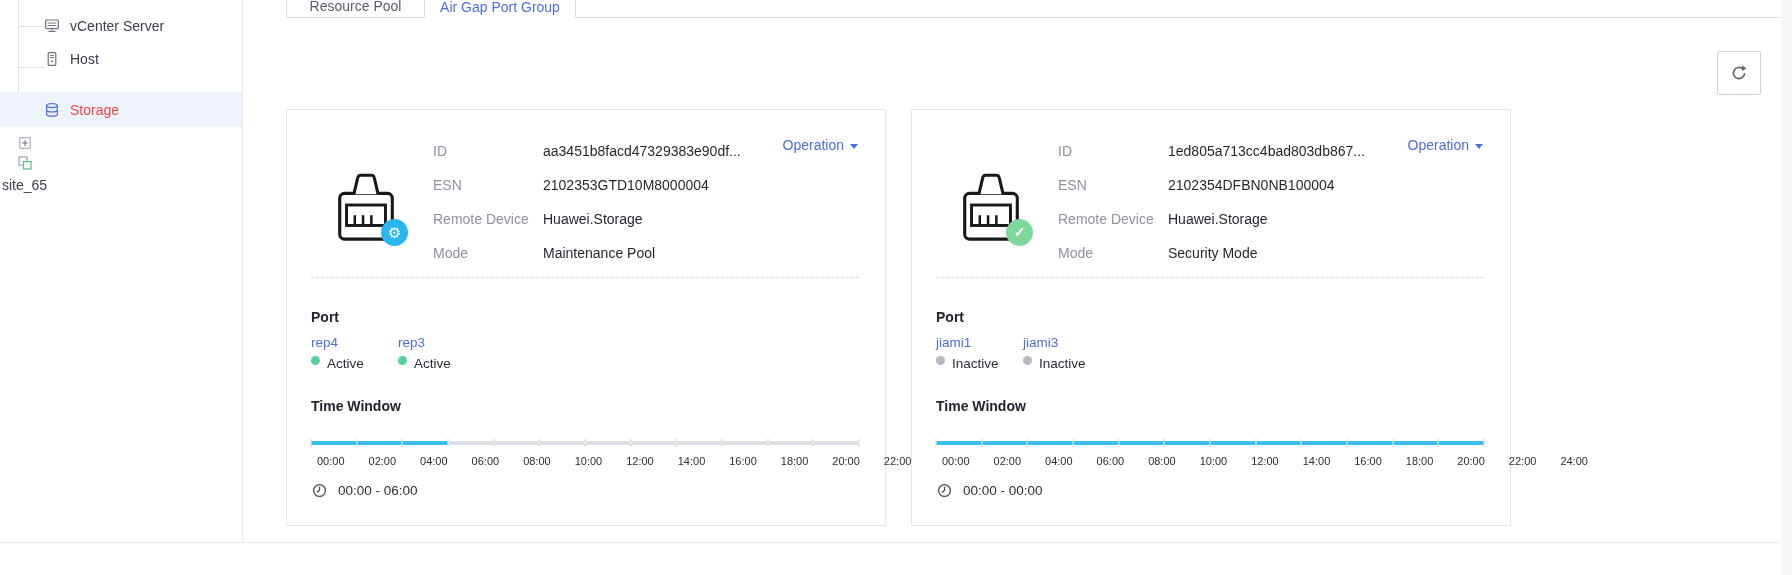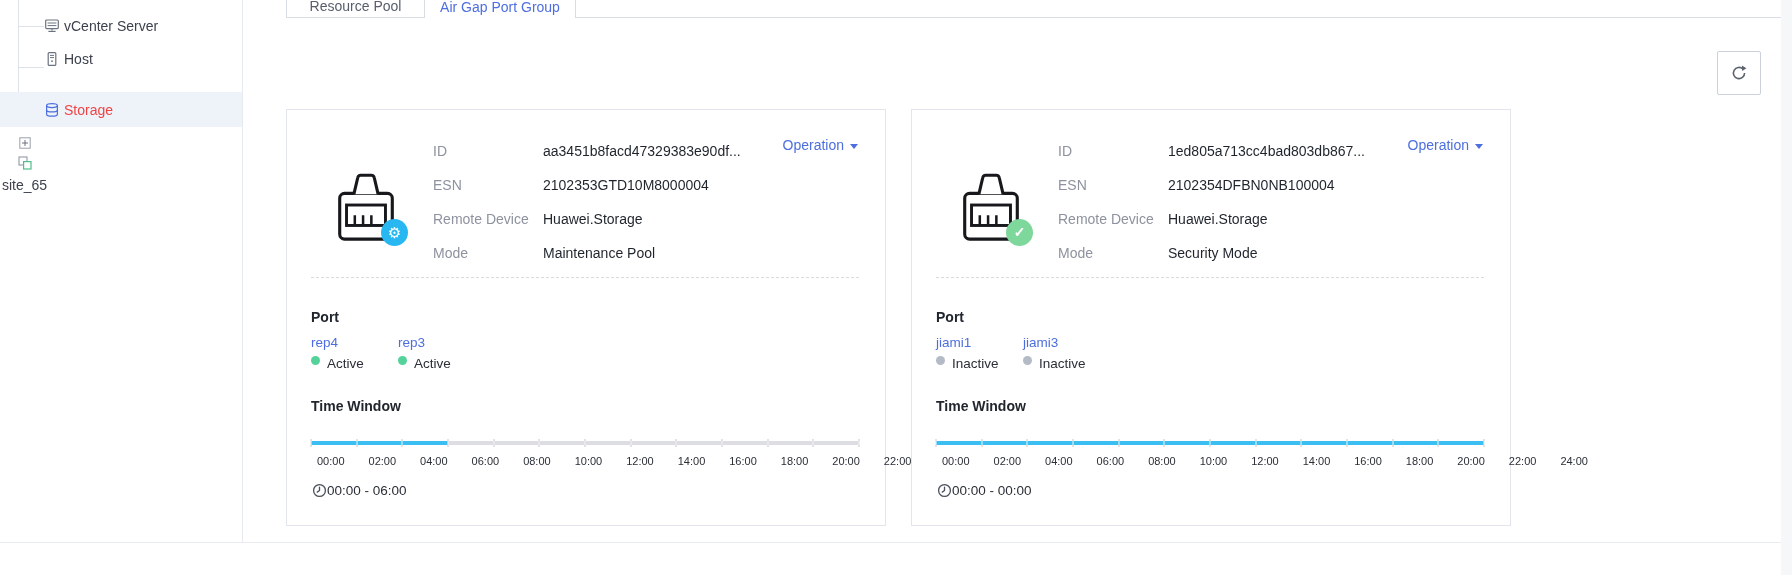--- a/index.html
+++ b/index.html
@@ -11,21 +11,21 @@
   .v-divider { position:absolute; left:242px; top:0; width:1px; height:542px; background:#e7eaef; }
   .bottom-line { position:absolute; left:0; top:542px; width:1792px; height:1px; background:#e8ebf0; }
   .right-strip { position:absolute; right:0; top:0; width:11px; height:575px; background:#f6f7f9; }
 
   
   .sidebar { position:absolute; left:0; top:0; width:242px; height:542px; }
   .tline { position:absolute; background:#dde1e8; }
   .tline.v { left:18px; top:0; width:1px; height:110px; }
   .tline.h { left:18px; width:26px; height:1px; }
   .s-hl { position:absolute; left:0; top:92px; width:242px; height:35px; background:#eef3fa; }
-  .s-row { position:absolute; left:44px; height:26px; display:flex; align-items:center; gap:4px;
+  .s-row { position:absolute; left:44px; height:26px; display:flex; align-items:center; gap:10px;
     font-size:14px; color:#3c414d; cursor:default; }
   .s-row svg { flex:0 0 auto; }
   .s-row.selected { color:#ef4444; }
   .s-row.root { left:2px; gap:6px;flex-direction:column; }
 
   
   .tabline { position:absolute; left:286px; top:17px; width:1495px; height:1px; background:#d9dee6; }
   .tab { position:absolute; top:-21px; height:39px; display:flex; align-items:flex-end;
     justify-content:center; padding-bottom:3px; font-size:14px; background:#fff; z-index:2; }
   .tab.inactive { left:286px; width:139px; border:1px solid #d9dee6; color:#575d6c; }
@@ -61,21 +61,21 @@
   .dot[data-status="Active"] { background:#54d29a; }
   .dot[data-status="Inactive"] { background:#b4bac6; }
 
   .track { position:absolute; left:24px; right:26px; top:331px; height:4px; background:#dcdee3; }
   .track .gt { position:absolute; top:-2px; width:1px; height:8px; background:#c3c7cd; transform:translateX(-50%); }
   .track .fill { position:absolute; left:0; top:0; height:4px; background:#3bbff2; z-index:1; }
   .track .wt { position:absolute; top:0; width:1px; height:4px; background:rgba(255,255,255,.95);
     transform:translateX(-50%); z-index:2; }
   .tick-labels { position:absolute; left:6px; right:8px; top:345px; display:flex; justify-content:space-between; }
   .tick-labels span { width:37px; text-align:center; font-size:11px; color:#2a2e36;margin-left:24px; }
-  .range-row { position:absolute; left:25px; top:373px; display:flex; align-items:center; gap:0;
+  .range-row { position:absolute; left:25px; top:373px; display:flex; align-items:center; gap:11px;
     font-size:13.5px; color:#2a2e36; }
 </style>
 </head>
 <body>
 
 <div class="screen">
 
   <aside class="sidebar">
     <span class="tline v"></span>
     <span class="tline h" style="top:26px"></span>

